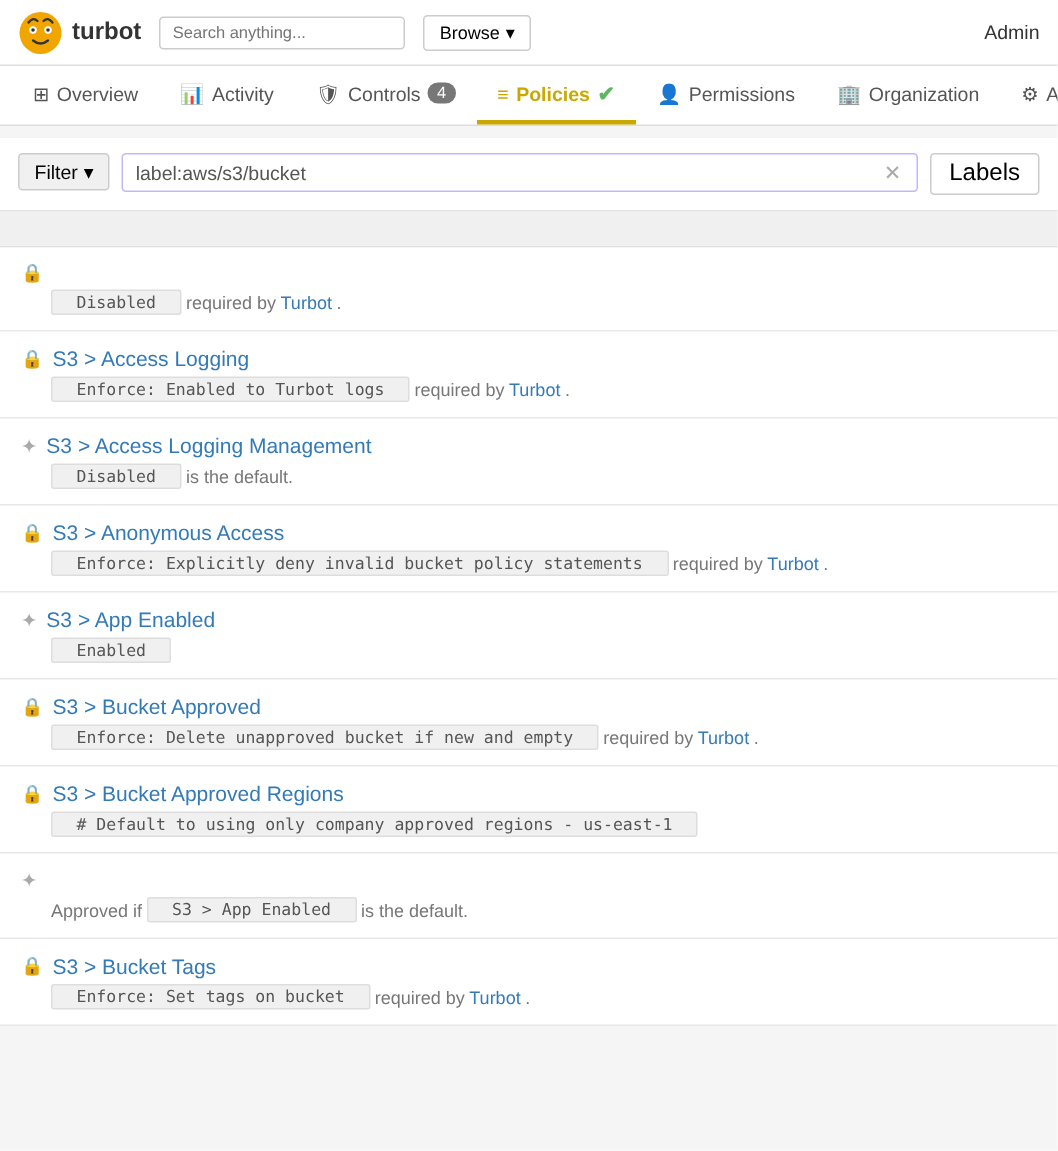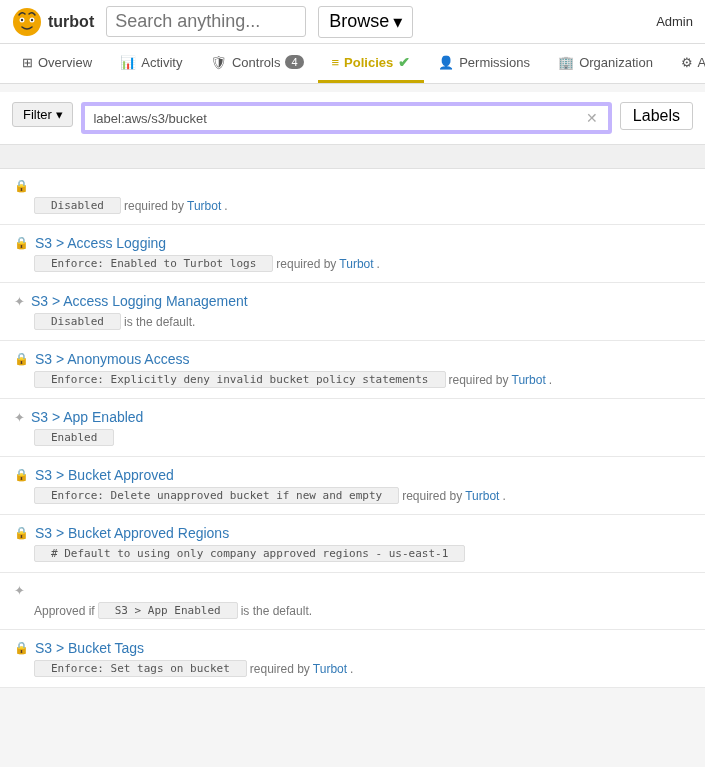--- a/index.html
+++ b/index.html
@@ -24,32 +24,32 @@
       color: #333;
     }
     .logo-icon {
       width: 30px;
       height: 30px;
     }
     .search-box {
       border: 1px solid #ccc;
       border-radius: 3px;
       padding: 4px 8px;
-      font-size: 18px;
+      font-size: 11px;
       color: #999;
-      width: 200px;
+      width: 164px;
       outline: none;
     }
     .browse-btn {
       background: none;
       border: 1px solid #ccc;
       border-radius: 3px;
       padding: 4px 10px;
       cursor: pointer;
-      font-size: 18px;
+      font-size: 12px;
       display: flex;
       align-items: center;
       gap: 4px;
     }
     .admin-link {
       color: #333;
       font-size: 13px;
       margin-left: auto;
       cursor: pointer;
     }
@@ -106,21 +106,21 @@
       border-radius: 3px;
       padding: 4px 10px;
       cursor: pointer;
       font-size: 13px;
       display: flex;
       align-items: center;
       gap: 4px;
     }
     .filter-input-wrap {
       flex: 1;
-      border: 4px solid #c4b5fd;
+      border: 1px solid #c4b5fd;
       border-radius: 3px;
       padding: 4px 8px;
       display: flex;
       align-items: center;
       background: #fff;
     }
     .filter-input {
       border: none;
       outline: none;
       font-size: 13px;

